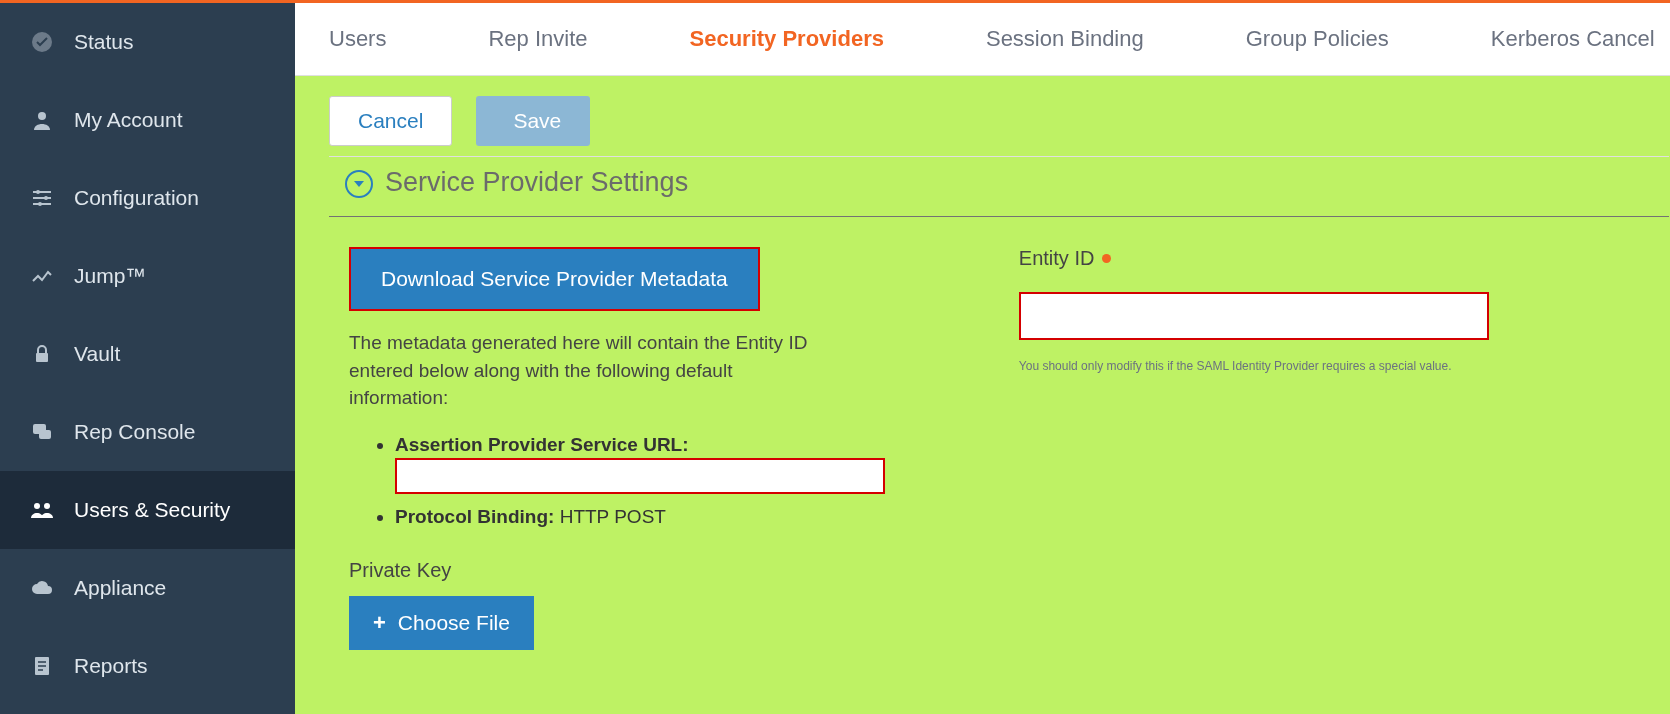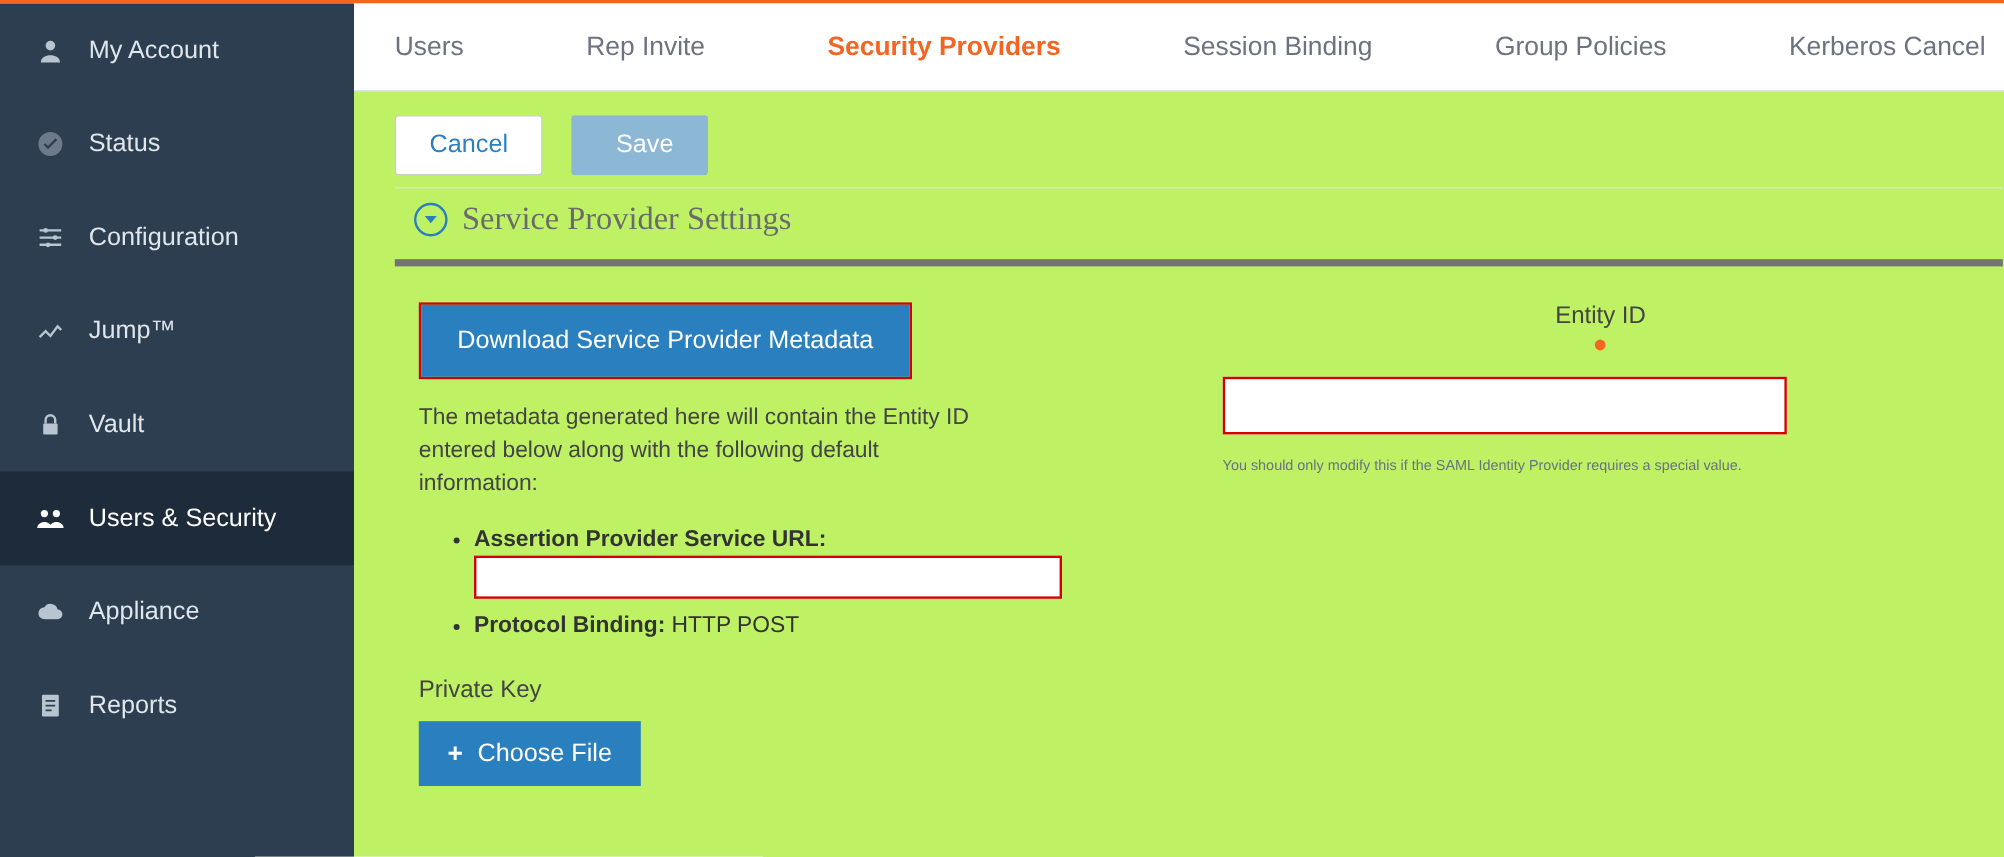--- a/index.html
+++ b/index.html
@@ -16,63 +16,63 @@
 .tabs .tab { font-size: 22px; color: #6b7280; padding: 0 24px; cursor: pointer; white-space: nowrap; }
 .tabs .tab:first-child { padding-left: 10px; }
 .tabs .tab.active { color: #f26522; font-weight: 600; }
 .tabs .spacer { flex: 0 0 30px; }
 .content { padding: 0; background: #bef264; flex: 1; overflow: auto; }
 .btn-row { display: flex; gap: 24px; padding: 20px 34px 10px; }
 .btn { display: inline-flex; align-items: center; justify-content: center; padding: 12px 28px; font-size: 21px; border-radius: 3px; cursor: pointer; border: 1px solid transparent; }
 .btn-outline { border: 1px solid #ccc; background: #fff; color: #2a7fbf; }
 .btn-primary-muted { background: #8cb7d5; color: #fff; padding-left: 36px; }
 .panel { margin: 0 34px; border-top: 1px solid #e0e0e0; padding-top: 10px; }
-.panel-header { display: flex; align-items: center; gap: 12px; padding: 0 16px 18px; border-bottom: 6px solid #737373; font-family: Liberation Serif, serif; }
+.panel-header { display: flex; align-items: flex-end; gap: 12px; padding: 0 16px 18px; border-bottom: 1px solid #737373; }
 .panel-header .collapse-icon { width:28px; height:28px; border:2px solid #2a7fbf; border-radius:50%; display:flex; align-items:center; justify-content:center; }
 .panel-header .collapse-icon svg { fill:#2a7fbf; }
 .panel-header h2 { font-size: 27px; color:#6b6b6b; font-weight:500; }
 .panel-body { display:flex; gap:40px; padding: 30px 20px 20px; }
 .col { flex:1; }
 .dl-btn-wrap { border:2px solid #d40000; display:inline-block; margin-bottom: 18px; }
 .dl-btn { background:#2a7fbf; color:#fff; font-size:21px; padding:18px 30px; cursor:pointer; white-space:nowrap; }
 .desc { font-size:19px; color:#444; line-height:1.45; margin-bottom:20px; max-width:470px; }
 ul.info { list-style: disc; padding-left: 46px; }
 ul.info li { font-size:19px; margin-bottom:10px; line-height:1.4; }
 ul.info li .lbl { font-weight:600; }
 .redacted-box { display:inline-block; border:2px solid #d40000; width:490px; height:36px; background:#fff; vertical-align: top; }
-.field-label { font-size:20px; color:#444; margin-bottom:22px; display:flex; align-items:center; gap:8px;flex-direction:column; }
+.field-label { font-size:20px; color:#444; margin-bottom:22px; display:flex; align-items:center; gap:8px; }
 .req-dot { width:9px; height:9px; border-radius:50%; background:#f26522; display:inline-block; }
 .input-red { border:2px solid #d40000; width:470px; height:48px; background:#fff; }
 .help { font-size:12px; color:#6b7280; margin-top:18px; max-width:470px; line-height:1.45; }
 .pk-label { font-size:20px; color:#444; margin: 28px 0 14px; }
 .choose-btn { background:#2a7fbf; color:#fff; font-size:21px; padding:14px 24px; display:inline-flex; align-items:center; gap:12px; cursor:pointer; }
 .choose-btn .plus { font-size:22px; font-weight:600; }
 </style>
 </head>
 <body>
 
 <div class="app">
   <div class="sidebar">
     <div class="item">
       <span class="icon">
           <svg width="24" height="24" viewBox="0 0 24 24">
+            <circle cx="12" cy="12" r="10" fill="#6c7a89"></circle>
+            <path d="M7 12l3 3 7-7" stroke="#2c3e50" stroke-width="2" fill="none"></path>
+          </svg>
+        </span>
+      <span>Status</span>
+    </div>
+    <div class="item">
+      <span class="icon">
+          <svg width="24" height="24" viewBox="0 0 24 24">
             <circle cx="12" cy="8" r="4"></circle>
             <path d="M4 22c0-4 4-6 8-6s8 2 8 6z"></path>
           </svg>
         </span>
       <span>My Account</span>
-    </div>
-    <div class="item">
-      <span class="icon">
-          <svg width="24" height="24" viewBox="0 0 24 24">
-            <circle cx="12" cy="12" r="10" fill="#6c7a89"></circle>
-            <path d="M7 12l3 3 7-7" stroke="#2c3e50" stroke-width="2" fill="none"></path>
-          </svg>
-        </span>
-      <span>Status</span>
     </div>
     <div class="item">
       <span class="icon">
           <svg width="24" height="24" viewBox="0 0 24 24">
             <path d="M3 6h18M3 12h18M3 18h18" stroke="#b8c4cf" stroke-width="2"></path>
             <circle cx="8" cy="6" r="2"></circle>
             <circle cx="16" cy="12" r="2"></circle>
             <circle cx="10" cy="18" r="2"></circle>
           </svg>
         </span>
@@ -87,20 +87,29 @@
       <span>Jump™</span>
     </div>
     <div class="item">
       <span class="icon">
           <svg width="24" height="24" viewBox="0 0 24 24">
             <rect x="6" y="11" width="12" height="9" rx="1"></rect>
             <path d="M8 11V8a4 4 0 018 0v3" fill="none" stroke="#b8c4cf" stroke-width="2"></path>
           </svg>
         </span>
       <span>Vault</span>
+    </div>
+    <div class="item">
+      <span class="icon">
+          <svg width="24" height="24" viewBox="0 0 24 24">
+            <rect x="3" y="4" width="13" height="10" rx="2"></rect>
+            <rect x="9" y="10" width="12" height="9" rx="2"></rect>
+          </svg>
+        </span>
+      <span>Rep Console</span>
     </div>
     <div class="item active">
       <span class="icon">
           <svg width="26" height="24" viewBox="0 0 26 24">
             <circle cx="8" cy="8" r="3" fill="#fff"></circle>
             <circle cx="18" cy="8" r="3" fill="#fff"></circle>
             <path d="M2 20c0-3 3-5 6-5s6 2 6 5z" fill="#fff"></path>
             <path d="M12 20c0-3 3-5 6-5s6 2 6 5z" fill="#fff"></path>
           </svg>
         </span>

